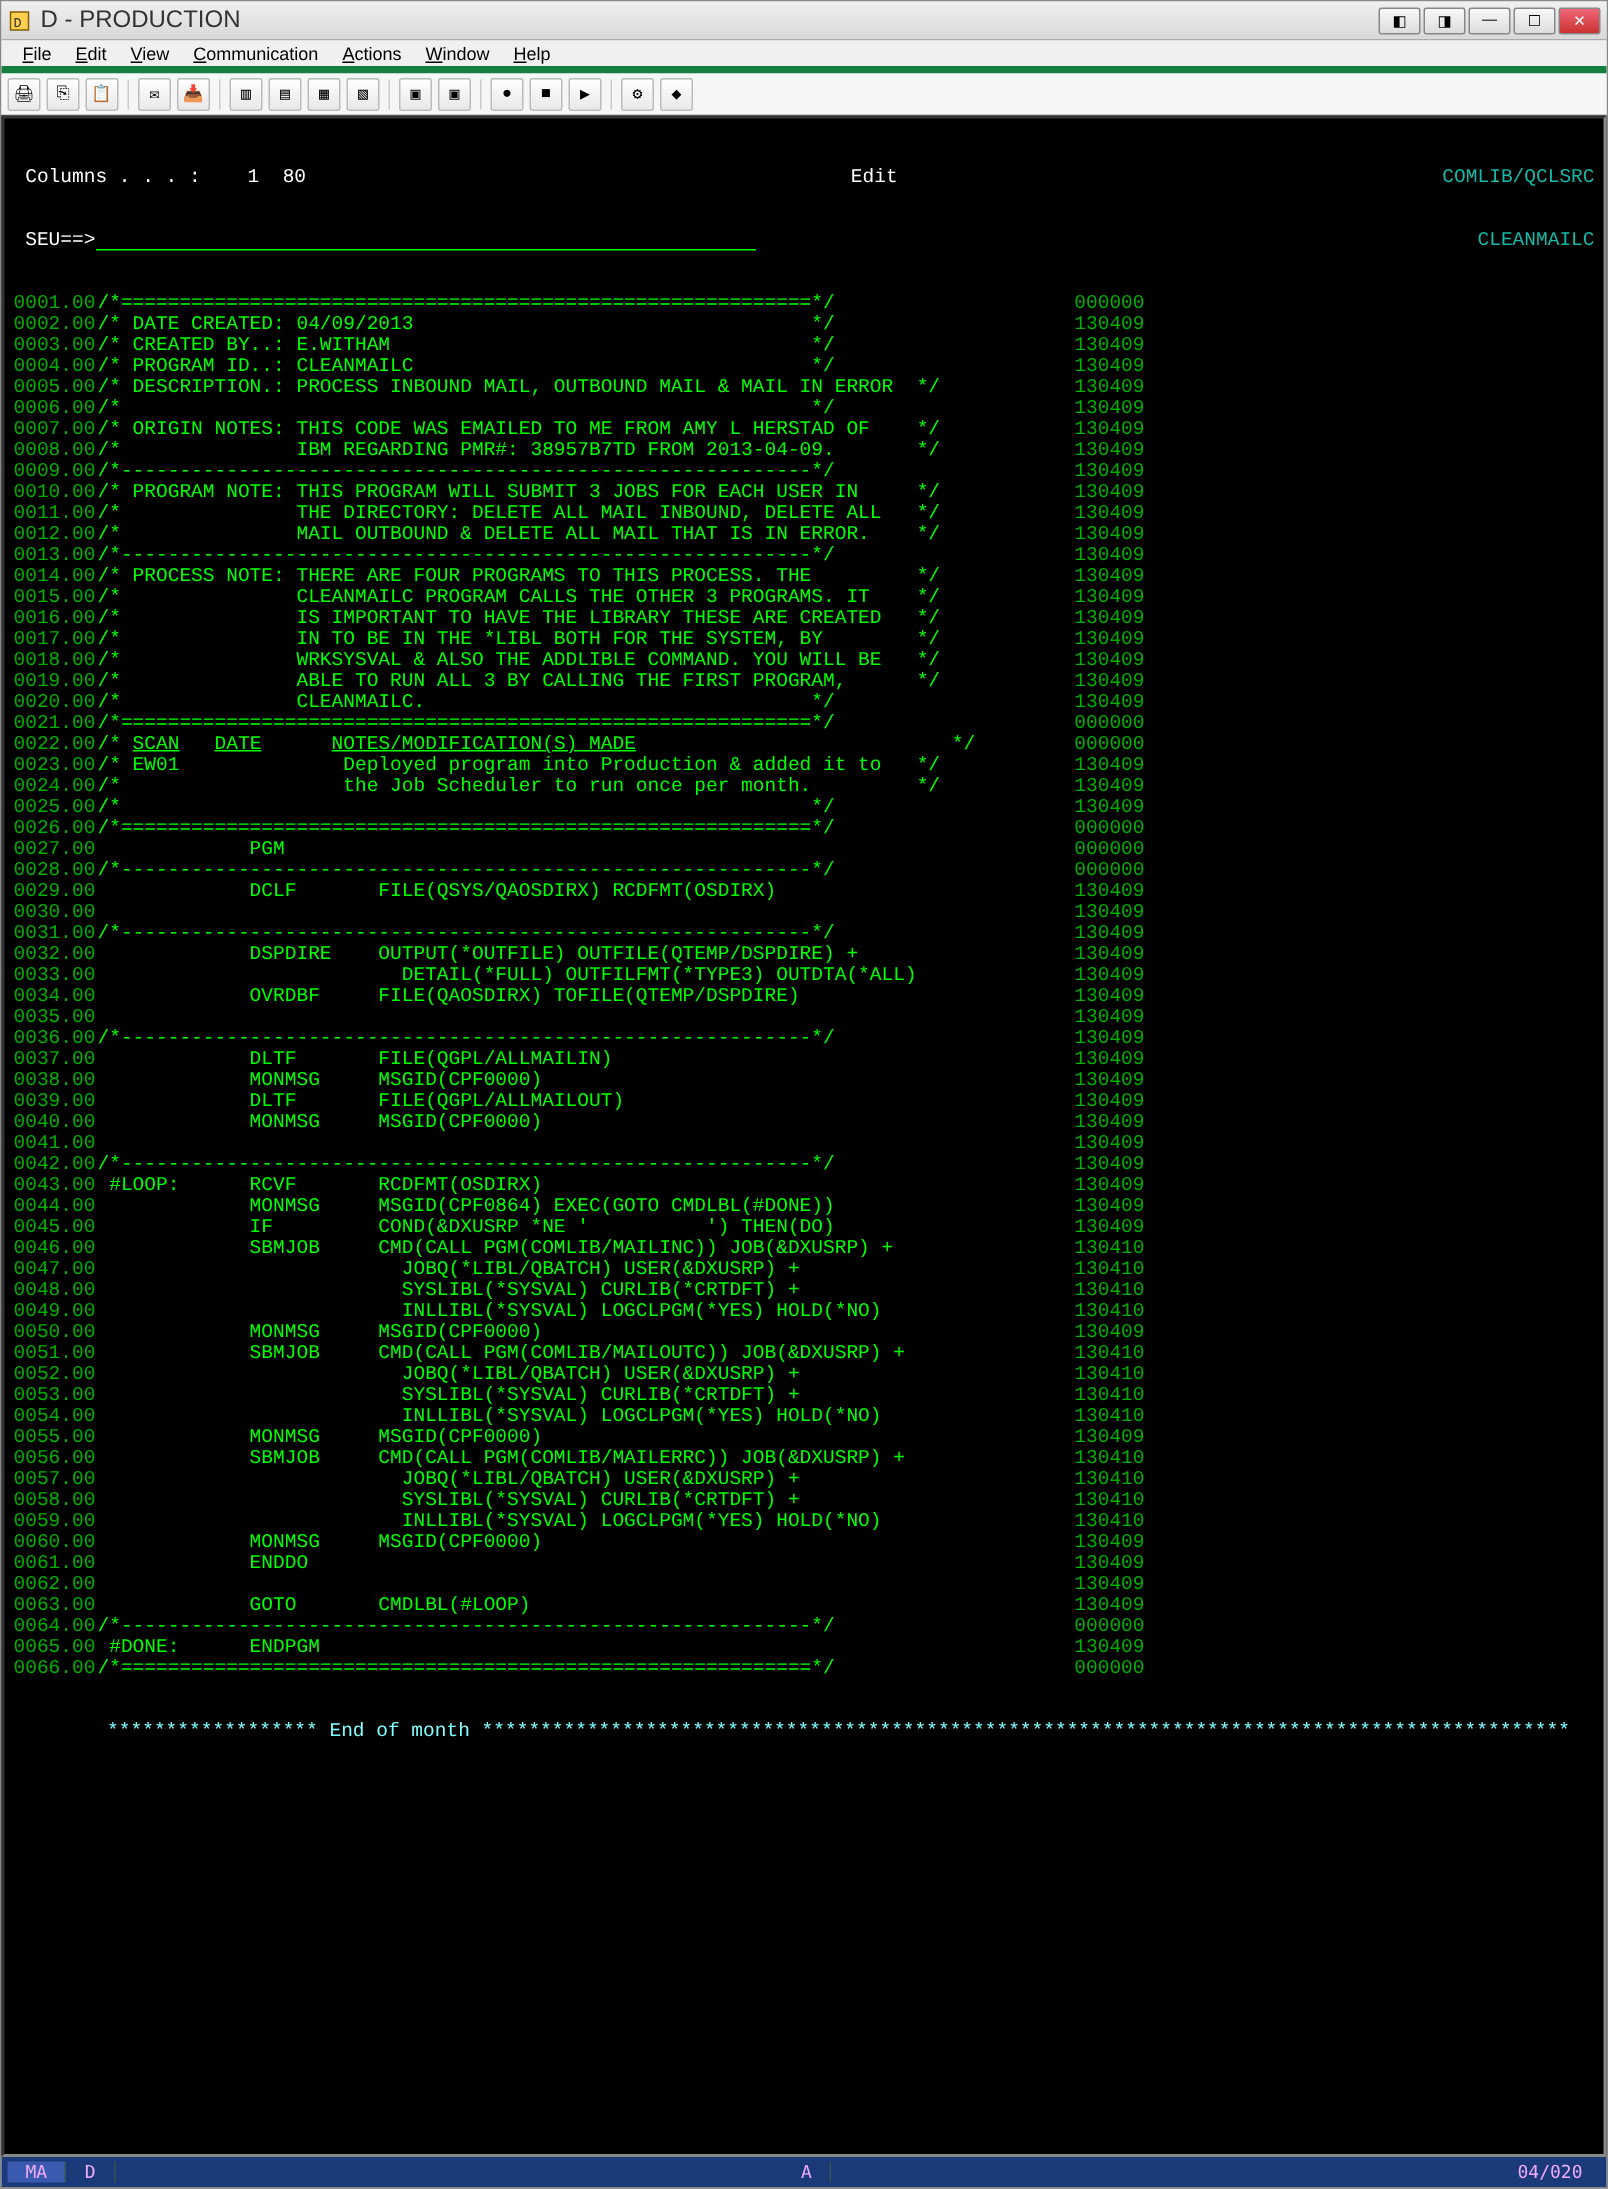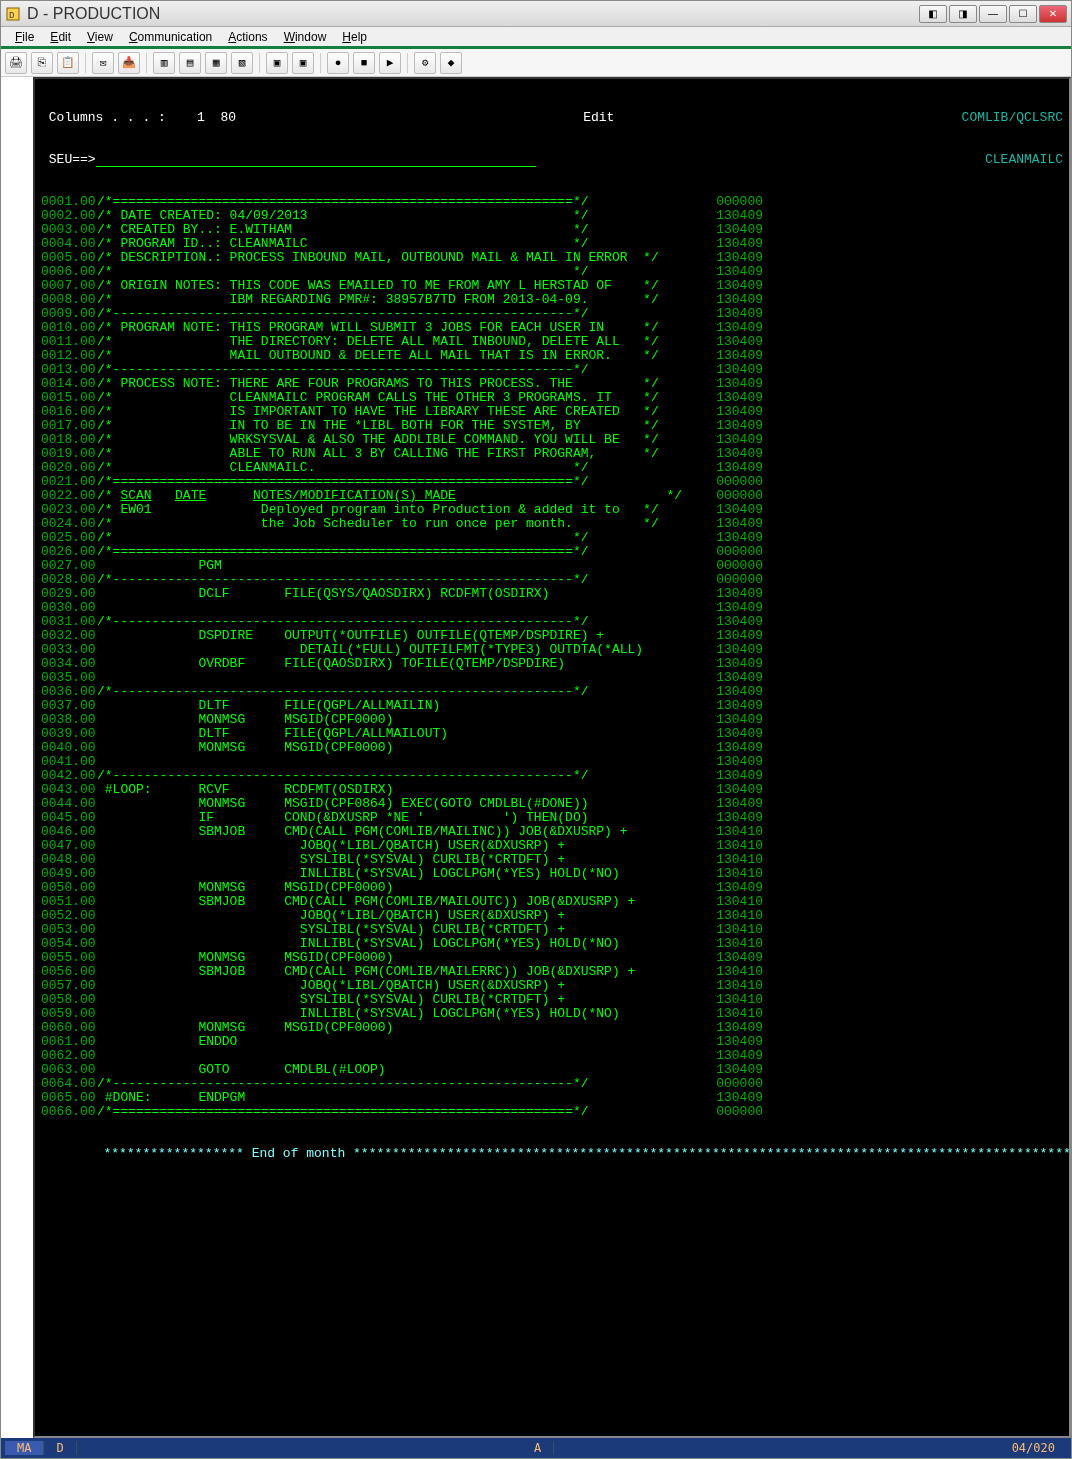--- a/index.html
+++ b/index.html
@@ -53,21 +53,21 @@
 }
 .titlebar-btn.close { background: linear-gradient(to bottom,#e67,#c33); color:#fff; }
 .menubar {
   height: 22px;
   background: #f0f0f0;
   display: flex;
   align-items: center;
   padding: 0 6px;
   font-family: "Segoe UI", Tahoma, sans-serif;
   font-size: 12px;
-  border-bottom: 3px solid #15803d;
+  border-bottom: 5px solid #15803d;
 }
 .menu-item {
   padding: 2px 8px;
   cursor: pointer;
 }
 .menu-item span.u { text-decoration: underline; }
 .toolbar {
   height: 28px;
   background: #f6f6f6;
   border-bottom: 1px solid #ccc;
@@ -87,39 +87,38 @@
 .tb-sep { width:1px; height:20px; background:#ccc; margin:0 2px; }
 .terminal {
   flex: 1;
   background: #000;
   color: #00ff00;
   padding: 4px 6px;
   overflow: hidden;
   line-height: 14px;
   white-space: pre;
   border: 2px inset #888;
-  margin-left: 32px;
 }
 .term-row { height: 14px; display: flex; }
 .seq { color: #00b000; width: 56px; }
 .code { color: #00ff00; flex: 0 0 auto; }
 .date { color: #00b000; margin-left: auto; padding-right: 300px; }
 .hdr-left { color: #fff; }
 .hdr-cyan { color: #14b8a6; }
 .seu-input {
   border-bottom: 1px solid #00ff00;
   width: 440px;
   display: inline-block;
 }
 .ul { text-decoration: underline; }
 .cyan { color: #7fffff; }
 .statusbar {
   height: 20px;
   background: #1a3a7a;
-  color: #fdba74;
+  color: #f0abfc;
   display: flex;
   align-items: center;
   font-size: 12px;
   padding: 0 4px;
   font-family: "Consolas", monospace;
 }
 .status-seg {
   padding: 0 12px;
   border-right: 1px solid #355;
 }

